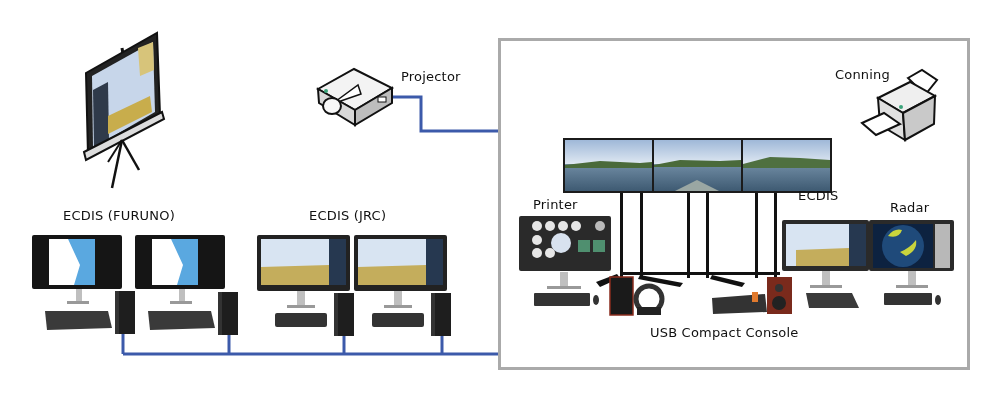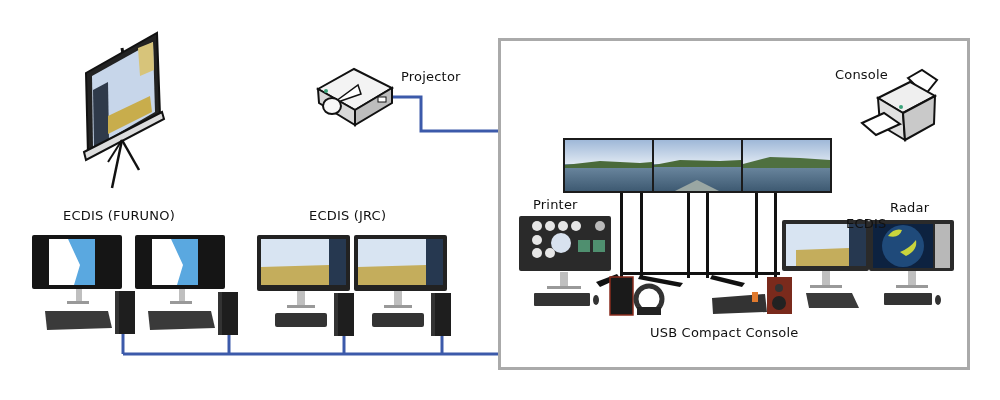--- a/index.html
+++ b/index.html
@@ -55,21 +55,21 @@
 <svg width="1000" height="400">
   <g>
     <polygon points="908,78 922,70 937,80 925,95" fill="#fff" stroke="#111" stroke-width="2"></polygon>
     <polygon points="878,98 910,82 935,96 903,113" fill="#efefef" stroke="#111" stroke-width="2"></polygon>
     <polygon points="878,98 903,113 905,140 880,125" fill="#e0e0e0" stroke="#111" stroke-width="2"></polygon>
     <polygon points="903,113 935,96 934,124 905,140" fill="#c9c9c9" stroke="#111" stroke-width="2"></polygon>
     <circle cx="901" cy="107" r="2" fill="#3aa37a"></circle>
     <polygon points="862,123 884,113 900,124 876,135" fill="#fff" stroke="#111" stroke-width="2"></polygon>
   </g>
 </svg>
-<div class="label" style="left:835px;top:67px;">Console</div>
+<div class="label" style="left:835px;top:67px;">Conning</div>
 
 <svg width="1000" height="400">
   <defs>
     <g id="furuno-ws">
       <rect x="0" y="0" width="90" height="54" rx="2" fill="#151515"></rect>
       <rect x="17" y="4" width="46" height="46" fill="#ffffff"></rect>
       <polygon points="36,4 63,4 63,50 42,50 48,30" fill="#5aa8e0"></polygon>
       <rect x="44" y="54" width="6" height="14" fill="#bfbfbf"></rect>
       <rect x="35" y="66" width="22" height="3" fill="#999"></rect>
       <polygon points="13,76 76,76 80,93 15,95" fill="#3a3a3a"></polygon>
@@ -200,15 +200,15 @@
     <circle cx="903" cy="246" r="21" fill="#1f4a7a"></circle>
     <path d="M888,236 q6,-8 14,-6 q-3,9 -14,6 z M900,252 q10,-4 16,-12 q2,10 -10,16 z" fill="#c9d43c"></path>
     <rect x="935" y="224" width="15" height="44" fill="#b8b8b8"></rect>
     <rect x="908" y="271" width="8" height="14" fill="#bfbfbf"></rect>
     <rect x="896" y="285" width="32" height="3" fill="#999"></rect>
     <rect x="884" y="293" width="48" height="12" rx="1" fill="#333"></rect>
     <ellipse cx="938" cy="300" rx="3" ry="5" fill="#333"></ellipse>
   </g>
 </svg>
 <div class="label" style="left:533px;top:197px;">Printer</div>
-<div class="label" style="left:798px;top:216px;margin-left:48px;">ECDIS</div>
+<div class="label" style="left:798px;top:188px;">ECDIS</div>
 <div class="label" style="left:890px;top:200px;">Radar</div>
 <div class="label" style="left:650px;top:325px;text-align:center;">USB Compact Console</div>
 
 </body></html>

